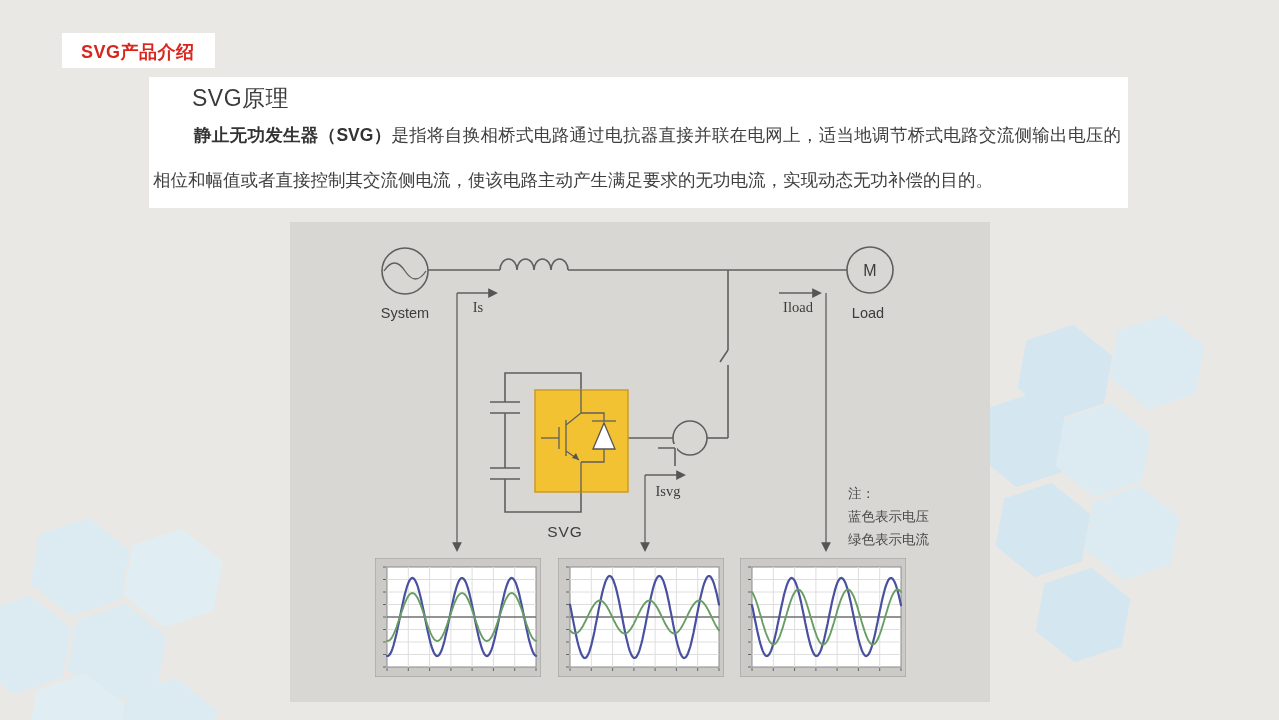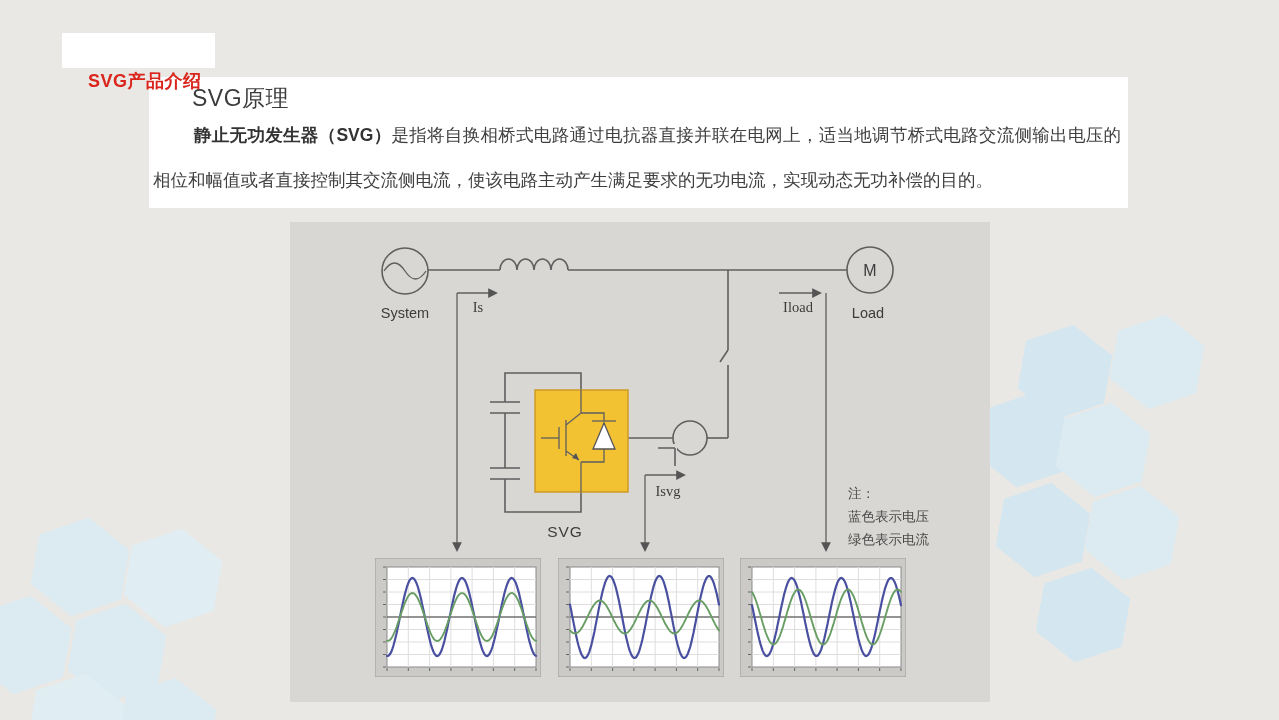--- a/index.html
+++ b/index.html
@@ -9,21 +9,21 @@
   
   .hex{position:absolute;clip-path:polygon(50% 0%,100% 25%,100% 75%,50% 100%,0% 75%,0% 25%);transform:rotate(10deg);}
   .hex.r{width:88px;height:96px;}
   .hex.l{width:92px;height:100px;}
   .tone-a{background:#d4e6ef;}
   .tone-b{background:#dcebf2;}
   .tone-c{background:#e0eef4;}
 
   
   .tag-box{position:absolute;left:62px;top:33px;width:153px;height:35px;background:#ffffff;z-index:3;}
-  .tag-box span{position:absolute;left:26px;top:7px;font-size:18px;font-weight:bold;color:#da251d;letter-spacing:.5px;margin-top:29px;}
+  .tag-box span{position:absolute;left:19px;top:7px;font-size:18px;font-weight:bold;color:#da251d;letter-spacing:.5px;}
 
   
   .content-box{position:absolute;left:149px;top:77px;width:979px;height:131px;background:#ffffff;z-index:2;}
   .content-box h1{position:absolute;left:43px;top:6px;margin:0;font-size:23px;font-weight:normal;color:#3b3b3b;letter-spacing:.5px;}
   .content-box p{position:absolute;left:4px;top:36px;width:968px;margin:0;font-size:17.5px;line-height:45px;color:#3f3f3f;text-align:justify;text-indent:41px;}
   .content-box p b{font-weight:bold;color:#333;margin-top:23px;}
 
   
   .panel{position:absolute;left:290px;top:222px;width:700px;height:480px;background:#d9d7d4;z-index:2;}
   .panel svg.circuit{position:absolute;left:0;top:0;}

